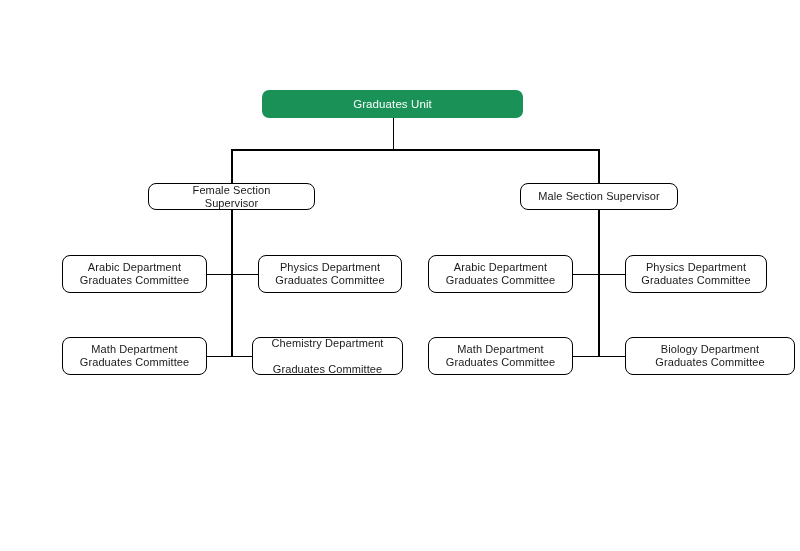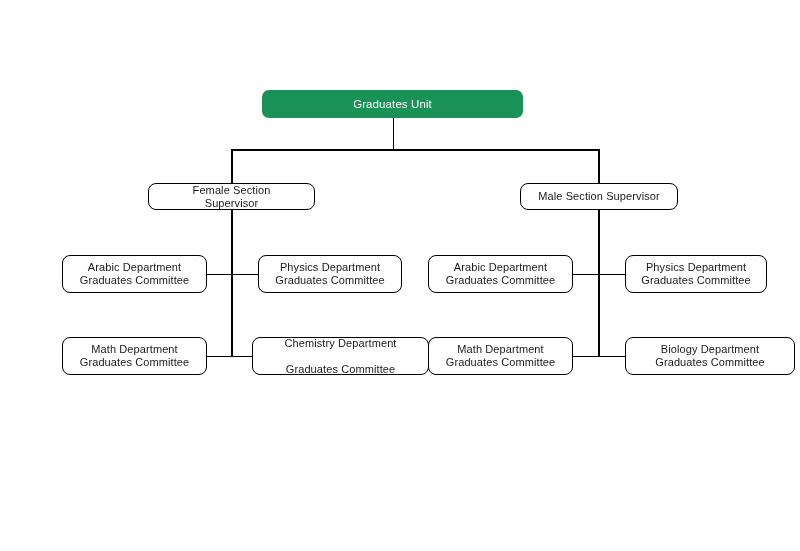--- a/index.html
+++ b/index.html
@@ -83,21 +83,21 @@
   <div class="node" style="left:258px; top:255px; width:144px; height:38px;">
     <span class="lbl">Physics Department</span>
     <span class="lbl">Graduates Committee</span>
   </div>
 
   <div class="node" style="left:62px; top:337px; width:145px; height:38px;">
     <span class="lbl">Math Department</span>
     <span class="lbl">Graduates Committee</span>
   </div>
 
-  <div class="node" style="left:252px; top:337px; width:177px; height:38px;gap:13px;">
+  <div class="node" style="left:252px; top:337px; width:151px; height:38px;gap:13px;">
     <span class="lbl">Chemistry Department</span>
     <span class="lbl">Graduates Committee</span>
   </div>
 
   <div class="node" style="left:428px; top:255px; width:145px; height:38px;">
     <span class="lbl">Arabic Department</span>
     <span class="lbl">Graduates Committee</span>
   </div>
 
   <div class="node" style="left:625px; top:255px; width:142px; height:38px;">

